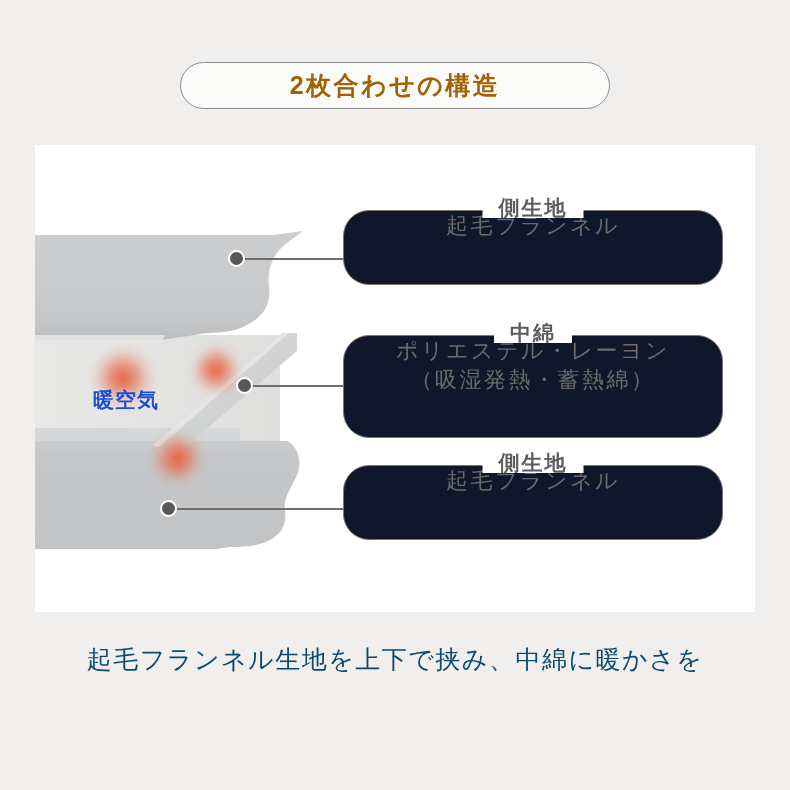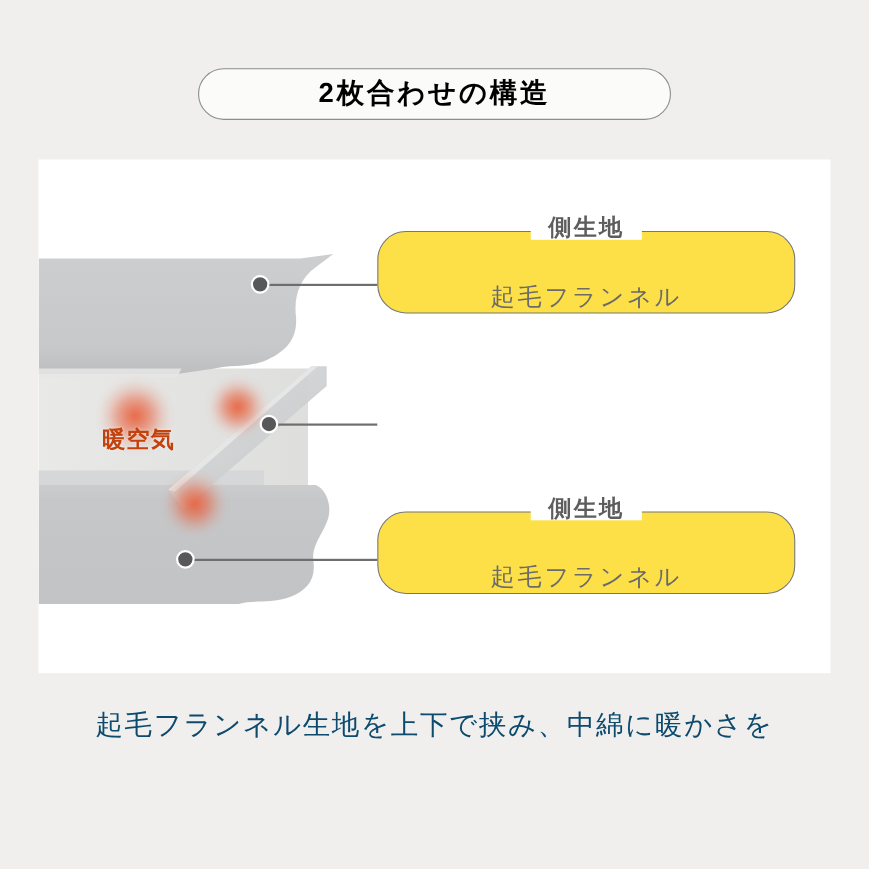--- a/index.html
+++ b/index.html
@@ -27,21 +27,21 @@
     border-radius: 26px;
     background: #fbfbfa;
     box-sizing: border-box;
     display: flex;
     align-items: center;
     justify-content: center;
   }
   .title-pill-text {
     font-size: 25px;
     font-weight: bold;
-    color: #000000;
+    color: #a16207;
     letter-spacing: 2.5px;
     line-height: 1;
     white-space: nowrap;
   }
 
   
   .card {
     position: absolute;
     left: 35px;
     top: 145px;
@@ -62,21 +62,21 @@
   }
   .illus svg { display: block; }
 
   
   .warm-air {
     position: absolute;
     left: 58px;
     top: 244px;
     font-size: 21px;
     font-weight: bold;
-    color: #c2410c;
+    color: #1d4ed8;
     letter-spacing: 1px;
     line-height: 1;
     white-space: nowrap;
     text-shadow: 0 0 3px rgba(255,255,255,0.55);
   }
 
   
   .connector {
     position: absolute;
     height: 2px;
@@ -91,25 +91,25 @@
     border: 2.5px solid #ffffff;
     box-sizing: border-box;
   }
 
   
   .label-box {
     position: absolute;
     box-sizing: border-box;
     border: 1.4px solid #777777;
     border-radius: 26px;
-    background: #fde047;
+    background: #0f172a;
     display: flex;
     flex-direction: column;
     align-items: center;
-    justify-content: flex-end;
+    justify-content: flex-start;
   }
   .label-head {
     position: absolute;
     top: -14px;
     left: 50%;
     transform: translateX(-50%);
     background: #ffffff;
     padding: 0 16px;
     font-size: 21px;
     font-weight: bold;
@@ -219,20 +219,25 @@
   <div class="dot" style="left:201px; top:232px;"></div>
 
   <div class="connector" style="left:133px; top:363px; width:175px;"></div>
   <div class="dot" style="left:125px; top:355px;"></div>
 
   <div class="label-box" style="left:308px; top:65px; width:380px; height:75px;">
     <span class="label-head">側生地</span>
     <span class="label-line">起毛フランネル</span>
   </div>
 
+  <div class="label-box" style="left:308px; top:190px; width:380px; height:103px;">
+    <span class="label-head">中綿</span>
+    <span class="label-line">ポリエステル・レーヨン</span>
+    <span class="label-line">（吸湿発熱・蓄熱綿）</span>
+  </div>
 
   <div class="label-box" style="left:308px; top:320px; width:380px; height:75px;">
     <span class="label-head">側生地</span>
     <span class="label-line">起毛フランネル</span>
   </div>
 
 </div>
 
 <div class="caption">
   <div>起毛フランネル生地を上下で挟み、中綿に暖かさを</div>

